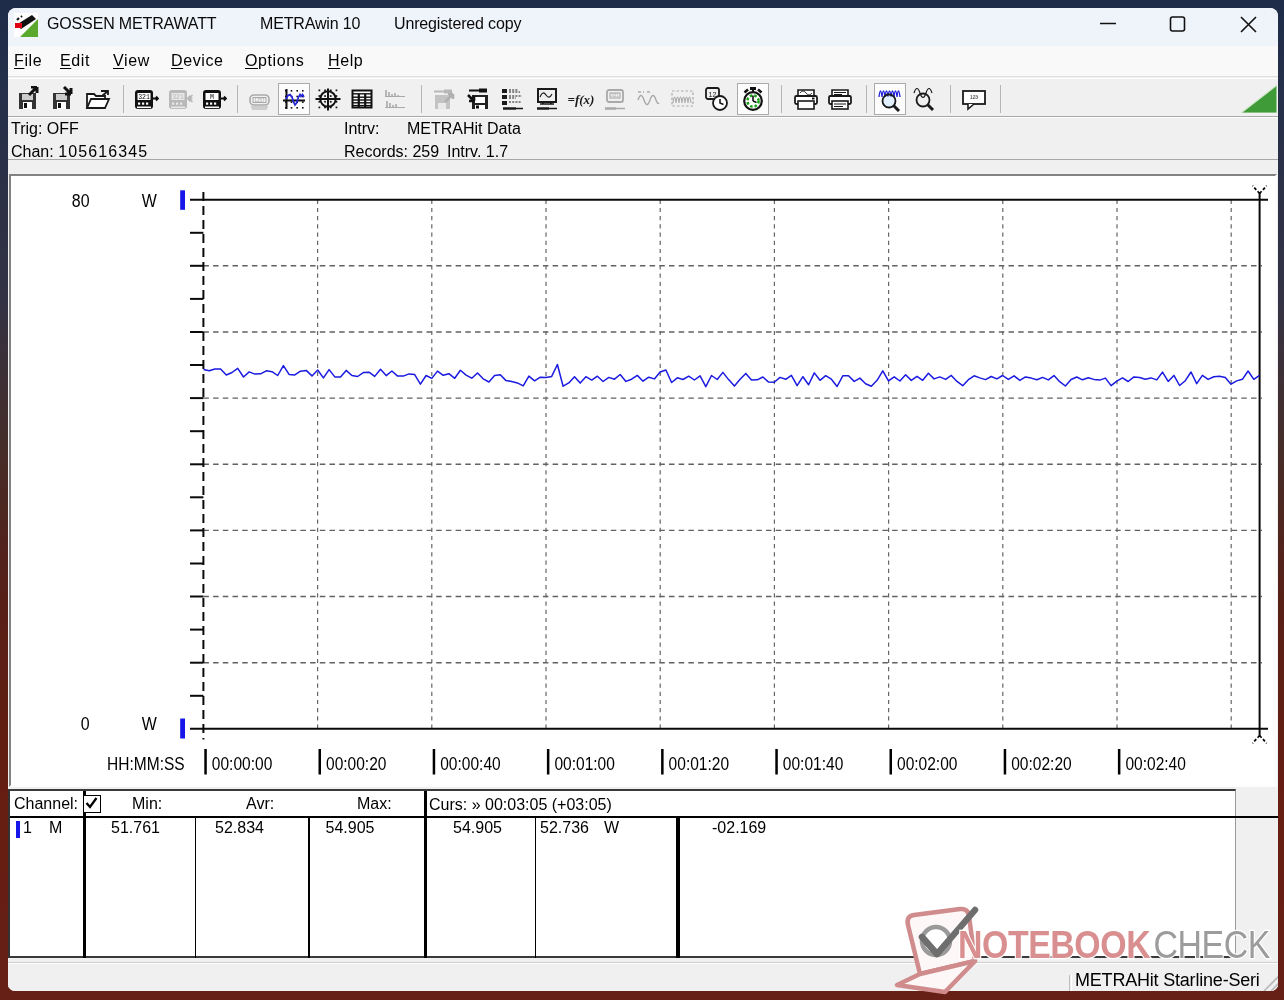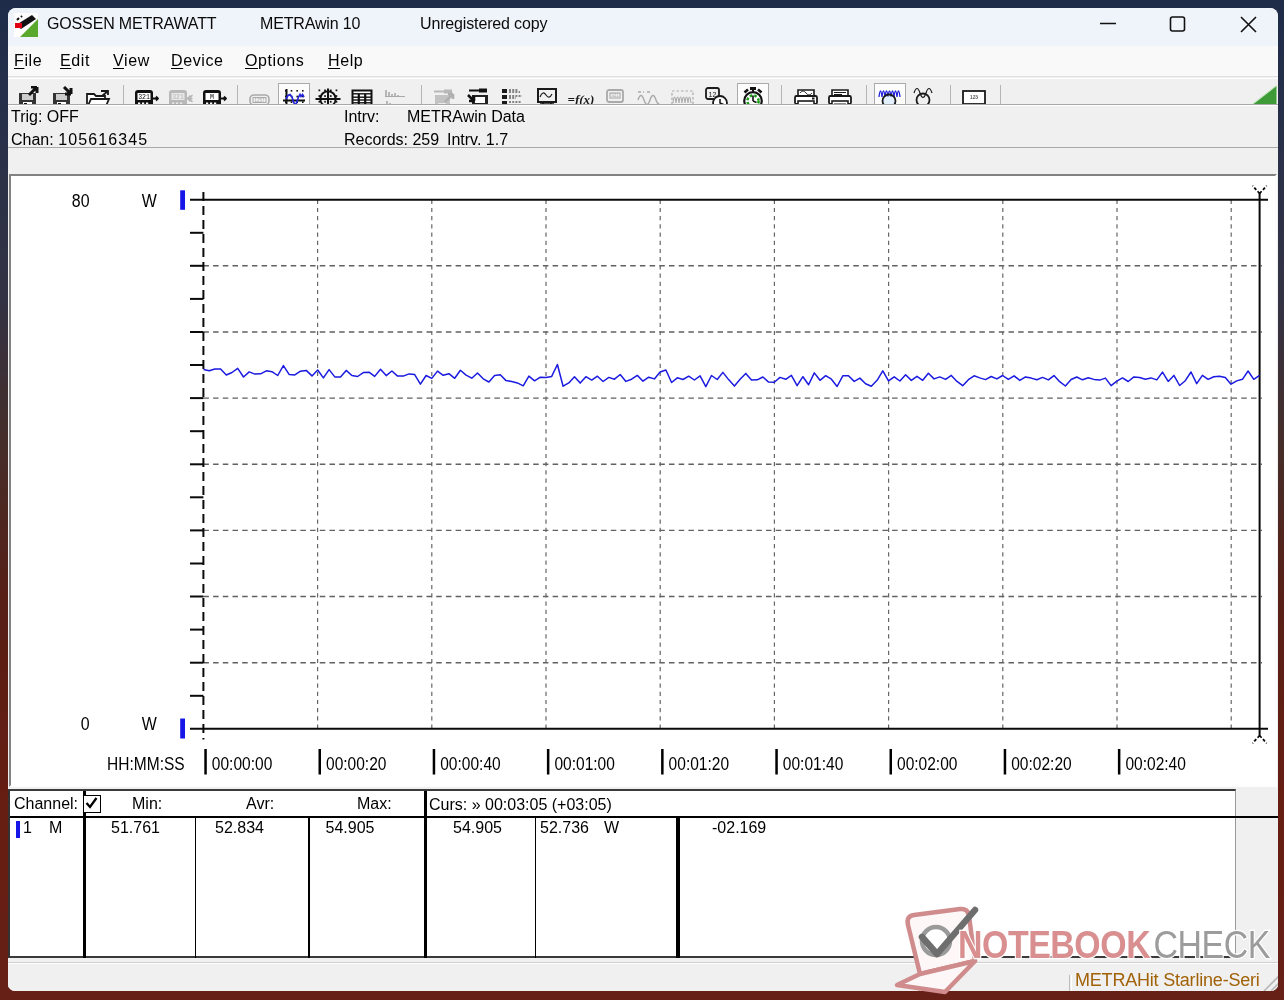--- a/index.html
+++ b/index.html
@@ -16,21 +16,21 @@
 .abs { position:absolute; }
 #titlebar { position:absolute; left:0; top:0; width:100%; height:38px; background:#eff3fa; }
 #titlebar .ttext { position:absolute; top:0; height:38px; line-height:31px; font-size:16px; letter-spacing:-0.15px; color:#0a0a0a; }
 #menubar { position:absolute; left:0; top:38px; width:100%; height:31px; background:#f9f9f9; border-bottom:1px solid #e0e0e0; }
 #menubar span { position:absolute; top:0; height:30px; line-height:29px; font-size:16px; letter-spacing:0.6px; color:#000; }
 #menubar u { text-decoration:underline; text-underline-offset:2px; }
 #toolbar { position:absolute; left:0; top:70px; width:100%; height:40px; background:#f0f0f0; border-top:1px solid #fff; }
 .tsep { position:absolute; top:6px; width:1px; height:28px; background:#b5b5b5; }
 .tico { position:absolute; top:7px; width:26px; height:26px; font-family:"Liberation Sans", sans-serif; }
 .tsel { position:absolute; top:4px; width:32px; height:32px; border:1px solid #aaa; background:#fcfcfc; }
-#statuspanel { position:absolute; left:0; top:96px; width:100%; height:44px; background:#f0f0f0; border-top:1px solid #a8a8a8; border-bottom:1px solid #a8a8a8; box-shadow: inset 0 1px 0 #fff; padding-left: 16px; }
+#statuspanel { position:absolute; left:0; top:108px; width:100%; height:44px; background:#f0f0f0; border-top:1px solid #a8a8a8; border-bottom:1px solid #a8a8a8; box-shadow: inset 0 1px 0 #fff; padding-left: 16px; }
 #statuspanel div { position:absolute; font-size:16px; color:#000; }
 #chartbox { position:absolute; left:1px; top:166px; width:1268px; height:613px;
   border-top:2px solid #828282; border-left:2px solid #828282; border-right:2px solid #fdfdfd; border-bottom:2px solid #fdfdfd;
   background:#fff; }
 #tablebox { position:absolute; left:0px; top:781px; width:1228px; height:169px; background:#fff; border-top:2px solid #3a3a3a; border-bottom:2px solid #3a3a3a; border-left:2px solid #333; border-right:1px solid #999; }
 #tablebox .txt { position:absolute; font-size:16px; color:#000; white-space:nowrap; }
 .vline { position:absolute; background:#000; }
 #statusbar { position:absolute; left:0; top:955px; width:100%; height:28px; background:#f0f0f0; border-top:1px solid #fff; box-shadow:0 -1px 0 #cfcfcf; }
 #overlay { position:absolute; left:0; top:0; width:1284px; height:1000px; }
 </style>
@@ -40,21 +40,21 @@
   <div id="titlebar">
     <svg class="abs" style="left:6px;top:5px" width="24" height="24" viewBox="0 0 24 24">
       <rect x="0" y="0" width="24" height="24" fill="#fff"></rect>
       <path d="M24 6 L24 24 L6 24 Z" fill="#5aa82c"></path>
       <path d="M2 12 L18 2 L22 6 L7 16 Z" fill="#111"></path>
       <rect x="1" y="10" width="7" height="5" fill="#e00014"></rect>
       <path d="M3 7 L5 5 M7 4 L8 3" stroke="#111" stroke-width="2"></path>
     </svg>
     <div class="ttext" style="left:39px">GOSSEN METRAWATT</div>
     <div class="ttext" style="left:252px">METRAwin 10</div>
-    <div class="ttext" style="left:412px">Unregistered copy</div>
+    <div class="ttext" style="left:386px">Unregistered copy</div>
     <svg class="abs" style="left:1085px;top:0" width="185" height="38" viewBox="0 0 185 38">
       <path d="M7 15.5 H 23" stroke="#111" stroke-width="1.6"></path>
       <rect x="77.5" y="9" width="14" height="14" rx="2" fill="none" stroke="#111" stroke-width="1.6"></rect>
       <path d="M148 9 L163 24 M163 9 L148 24" stroke="#111" stroke-width="1.6"></path>
     </svg>
   </div>
   <div id="toolbar">
 <svg class="tico" style="left:9px" width="26" height="26" viewBox="0 0 26 26">
         <rect x="2" y="7" width="17" height="16" fill="#333"></rect>
         <rect x="5" y="8" width="11" height="6" fill="#ccc"></rect>
@@ -283,21 +283,21 @@
     <span style="left:52px"><u>E</u>dit</span>
     <span style="left:105px"><u>V</u>iew</span>
     <span style="left:163px"><u>D</u>evice</span>
     <span style="left:237px"><u>O</u>ptions</span>
     <span style="left:320px"><u>H</u>elp</span>
   </div>
   <div id="statuspanel">
     <div style="left:3px;top:3px">Trig: OFF</div>
     <div style="left:3px;top:26px">Chan: <span style="letter-spacing:1.1px">105616345</span></div>
     <div style="left:336px;top:3px">Intrv:</div>
-    <div style="left:399px;top:3px">METRAwin Data</div>
+    <div style="left:399px;top:3px">METRAHit Data</div>
     <div style="left:336px;top:26px">Records: 259</div>
     <div style="left:439px;top:26px">Intrv. 1.7</div>
   </div>
   <div id="chartbox"></div>
   <div id="tablebox">
 <div class="vline" style="left:0;top:25px;width:1269px;height:2px"></div>
 <div class="vline" style="left:73px;top:0;width:2.5px;height:167px"></div>
 <div class="vline" style="left:414px;top:0;width:3px;height:167px"></div>
 <div class="vline" style="left:184.5px;top:27px;width:1.5px;height:140px"></div>
 <div class="vline" style="left:298px;top:27px;width:1.5px;height:140px"></div>
@@ -320,21 +320,21 @@
 <div class="txt" style="left:443px;top:28px">54.905</div>
 <div class="txt" style="left:530px;top:28px">52.736</div>
 <div class="txt" style="left:594px;top:28px">W</div>
 <div class="txt" style="left:702px;top:28px">-02.169</div>
   </div>
   <div id="statusbar">
     <div class="abs" style="left:911px;top:11px;width:1px;height:17px;background:#bdbdbd"></div>
     <div class="abs" style="left:913px;top:11px;width:1px;height:17px;background:#fff"></div>
     <div class="abs" style="left:1061px;top:11px;width:1px;height:17px;background:#bdbdbd"></div>
     <div class="abs" style="left:1063px;top:11px;width:1px;height:17px;background:#fff"></div>
-    <div class="abs" style="left:1067px;top:6px;font-size:18px;letter-spacing:-0.2px;color:#a16207">METRAHit Starline-Seri</div>
+    <div class="abs" style="left:1067px;top:6px;font-size:18px;letter-spacing:-0.2px;color:#000000">METRAHit Starline-Seri</div>
     <svg class="abs" style="left:1252px;top:7px" width="24" height="21" viewBox="0 0 24 21">
       <path d="M23 1 L4 20 M23 8 L11 20 M23 15 L18 20" stroke="#b9b9b9" stroke-width="1.6"></path>
     </svg>
   </div>
 </div>
 <svg id="overlay" viewBox="0 0 1284 1000">
 <line x1="203.4" y1="265.8" x2="1262" y2="265.8" stroke="#616161" stroke-width="1.4" stroke-dasharray="5.5 4.2"></line>
 <line x1="203.4" y1="332.0" x2="1262" y2="332.0" stroke="#616161" stroke-width="1.4" stroke-dasharray="5.5 4.2"></line>
 <line x1="203.4" y1="398.1" x2="1262" y2="398.1" stroke="#616161" stroke-width="1.4" stroke-dasharray="5.5 4.2"></line>
 <line x1="203.4" y1="464.3" x2="1262" y2="464.3" stroke="#616161" stroke-width="1.4" stroke-dasharray="5.5 4.2"></line>

